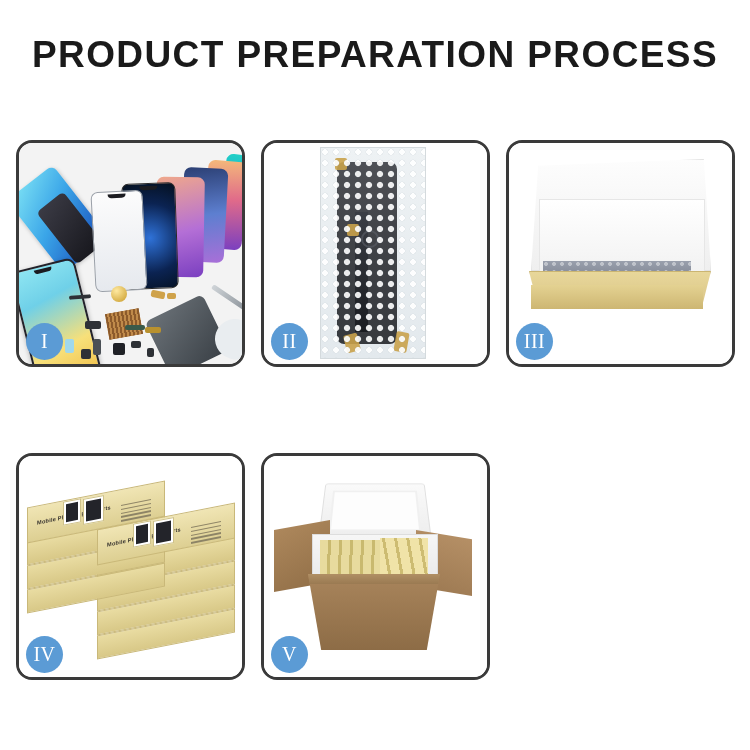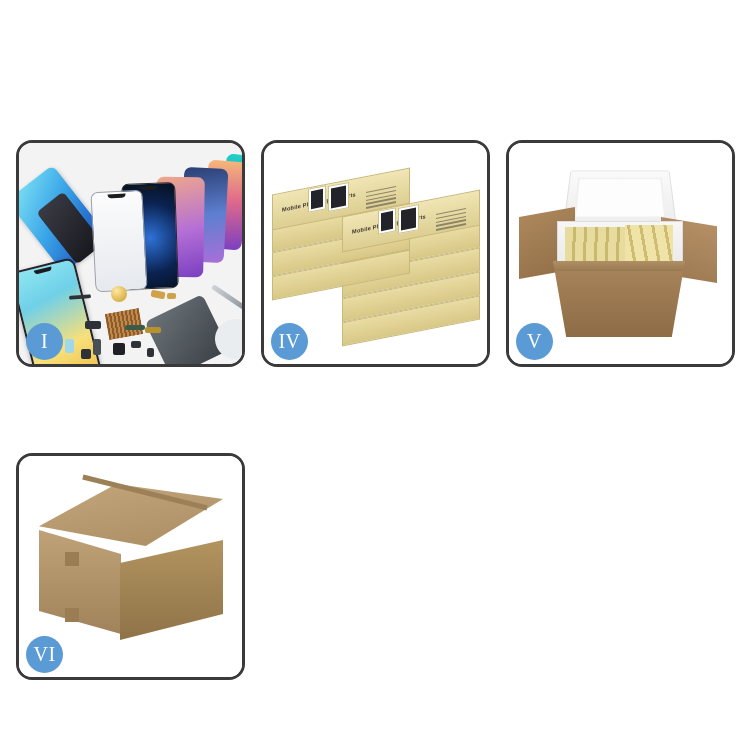--- a/index.html
+++ b/index.html
@@ -235,20 +235,21 @@
   .tape{position:absolute;background:#9b7d54;}
   .tape.t1{left:46px;top:96px;width:14px;height:14px;}
   .tape.t2{left:46px;top:152px;width:14px;height:14px;}
 </style>
 </head>
 <body>
 
 <div class="page">
 
   <div class="header">
+    <div class="title">PRODUCT PREPARATION PROCESS</div>
   </div>
 
   <div class="grid">
 
     <div class="panel">
       <div class="panel-inner p1">
         <div class="ph a"></div>
         <div class="ph b"></div>
         <div class="ph fan1">
             <span class="notch"></span>
@@ -277,21 +278,45 @@
         <div class="sp s9"></div>
         <div class="sp s10"></div>
         <div class="sp s11"></div>
         <div class="sp s12"></div>
         <div class="tweez"></div>
         <div class="hand"></div>
       </div>
       <div class="badge">I</div>
     </div>
 
-
+    <div class="panel">
+      <div class="panel-inner p2">
+        <div class="wrap">
+          <div class="scr"></div>
+          <div class="flexcable"></div>
+          <div class="cam"></div>
+          <div class="tab t1"></div>
+          <div class="tab t2"></div>
+          <div class="tab t3"></div>
+          <div class="tab t4"></div>
+        </div>
+      </div>
+      <div class="badge">II</div>
+    </div>
+
+    <div class="panel">
+      <div class="panel-inner p3">
+        <div class="box3-lid"></div>
+        <div class="foam3"></div>
+        <div class="bub3"></div>
+        <div class="box3-base"></div>
+        <div class="box3-front"></div>
+      </div>
+      <div class="badge">III</div>
+    </div>
 
     <div class="panel">
       <div class="panel-inner p4">
         <div class="stack">
           <div class="sbx l3"></div>
           <div class="sbx l2"></div>
           <div class="sbx l1"></div>
           <div class="sbx r4"></div>
           <div class="sbx r3"></div>
           <div class="sbx r2"></div>
@@ -345,26 +370,15 @@
         <div class="ybars">
             <i></i>
           </div>
         <div class="carton5">
             <b></b>
           </div>
       </div>
       <div class="badge">V</div>
     </div>
 
-    <div class="panel">
-      <div class="panel-inner p6">
-        <div class="c6-top"></div>
-        <div class="c6-seam"></div>
-        <div class="c6-left"></div>
-        <div class="c6-right"></div>
-        <div class="tape t1"></div>
-        <div class="tape t2"></div>
-      </div>
-      <div class="badge">VI</div>
-    </div>
 
   </div>
 </div>
 
 </body></html>

